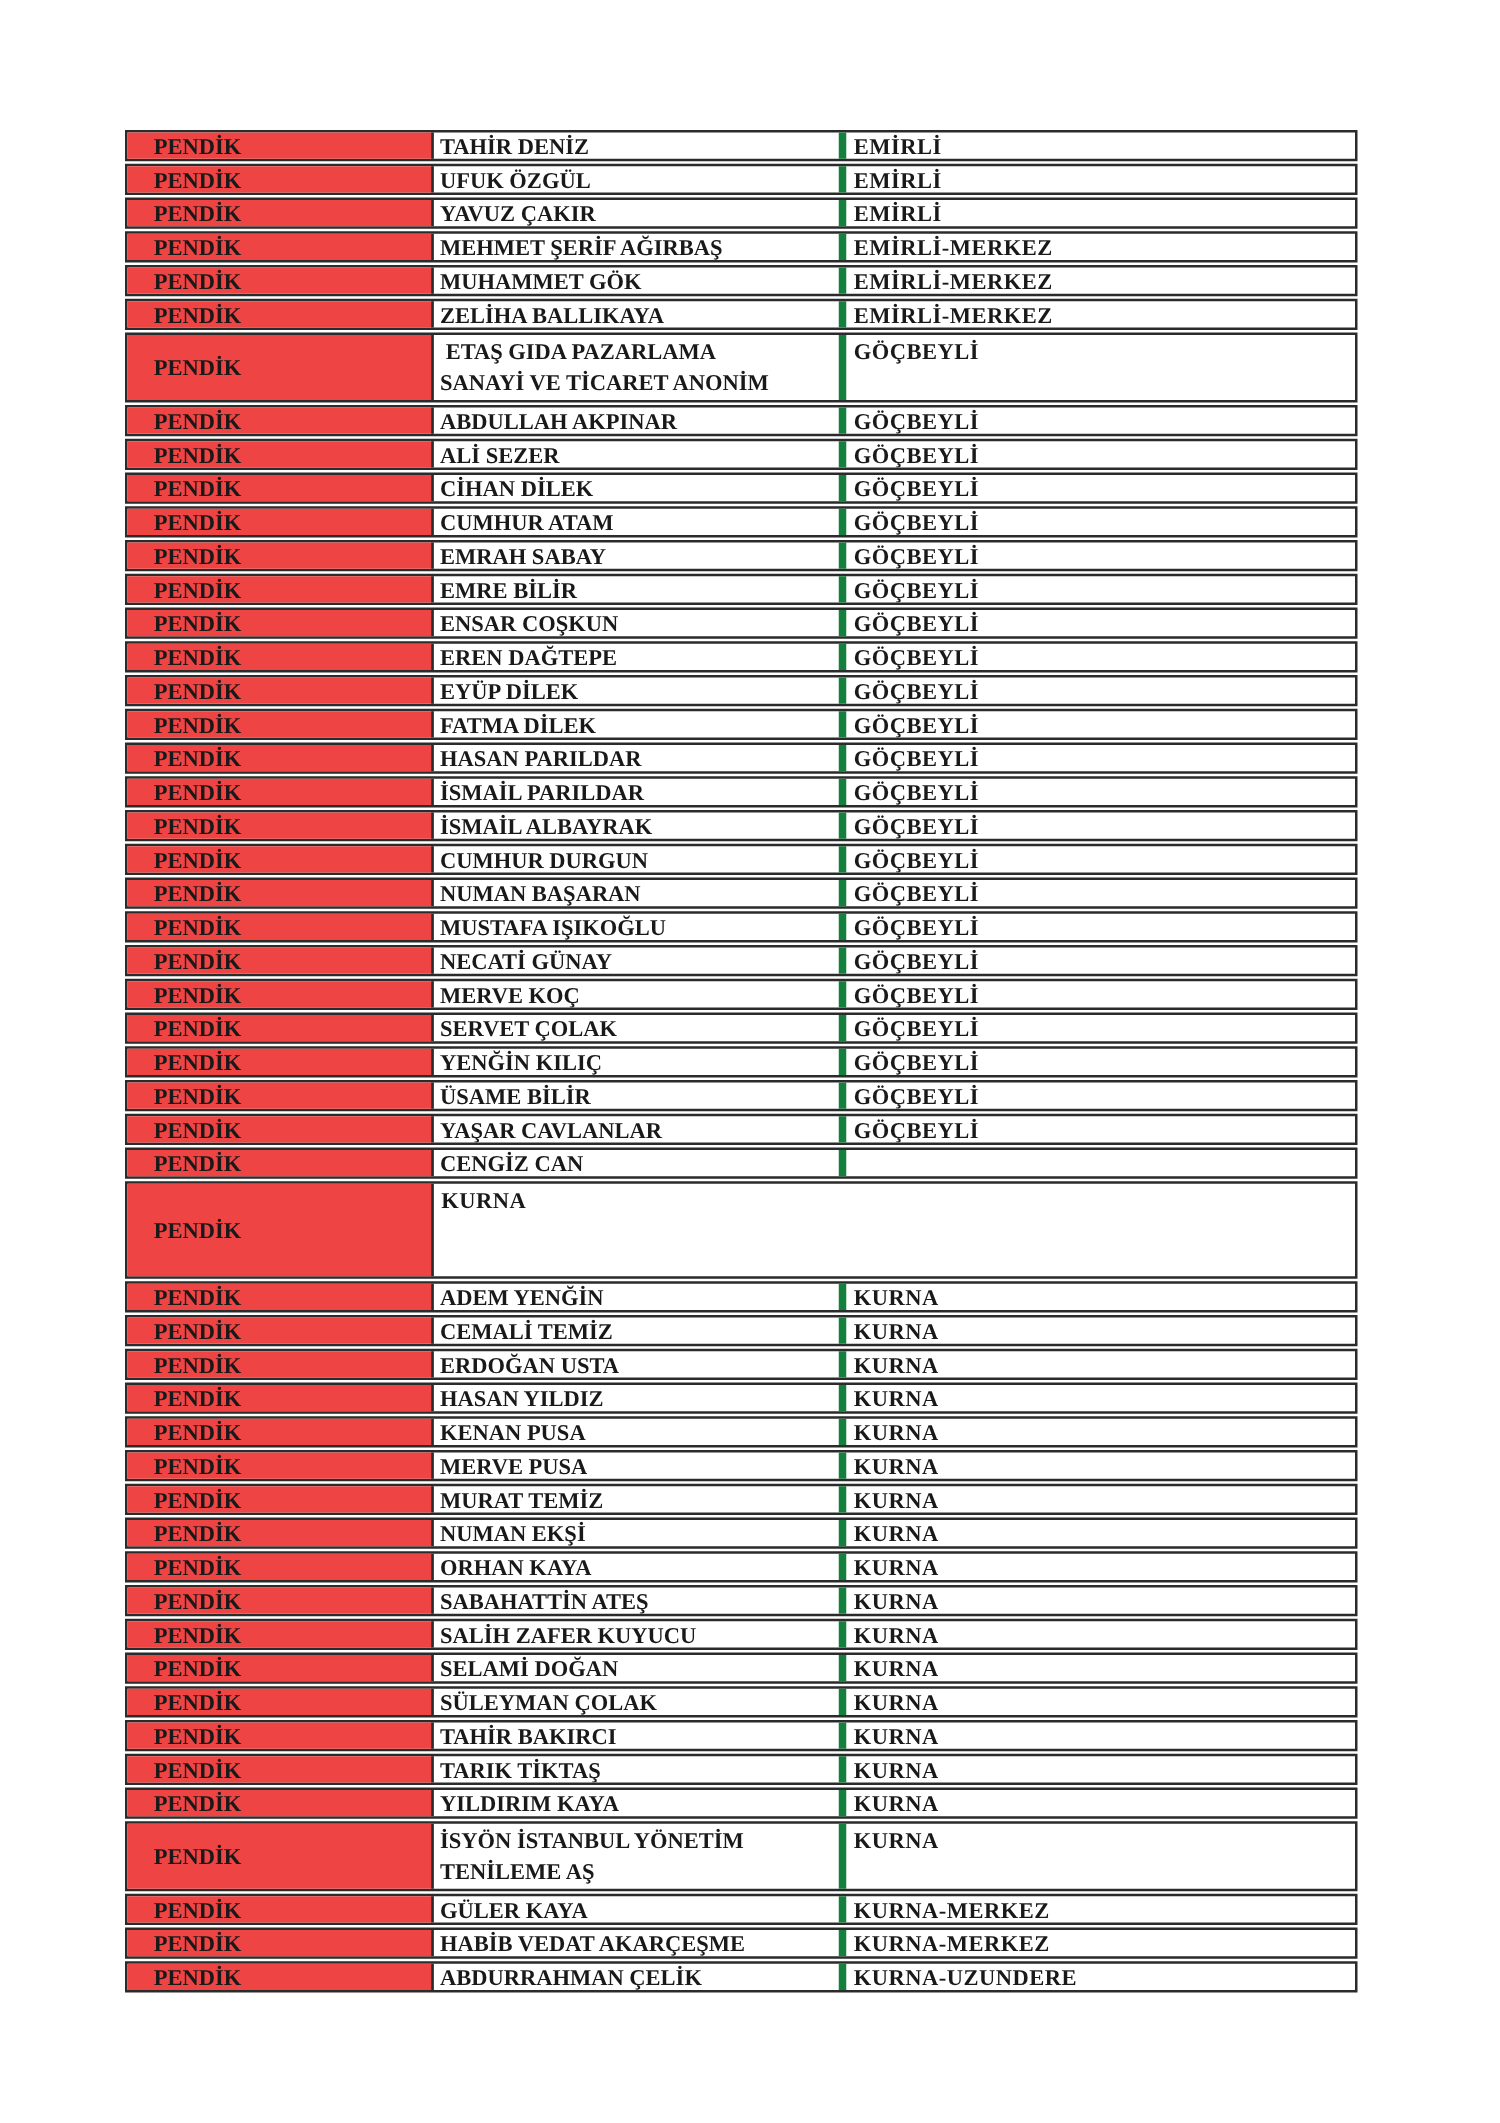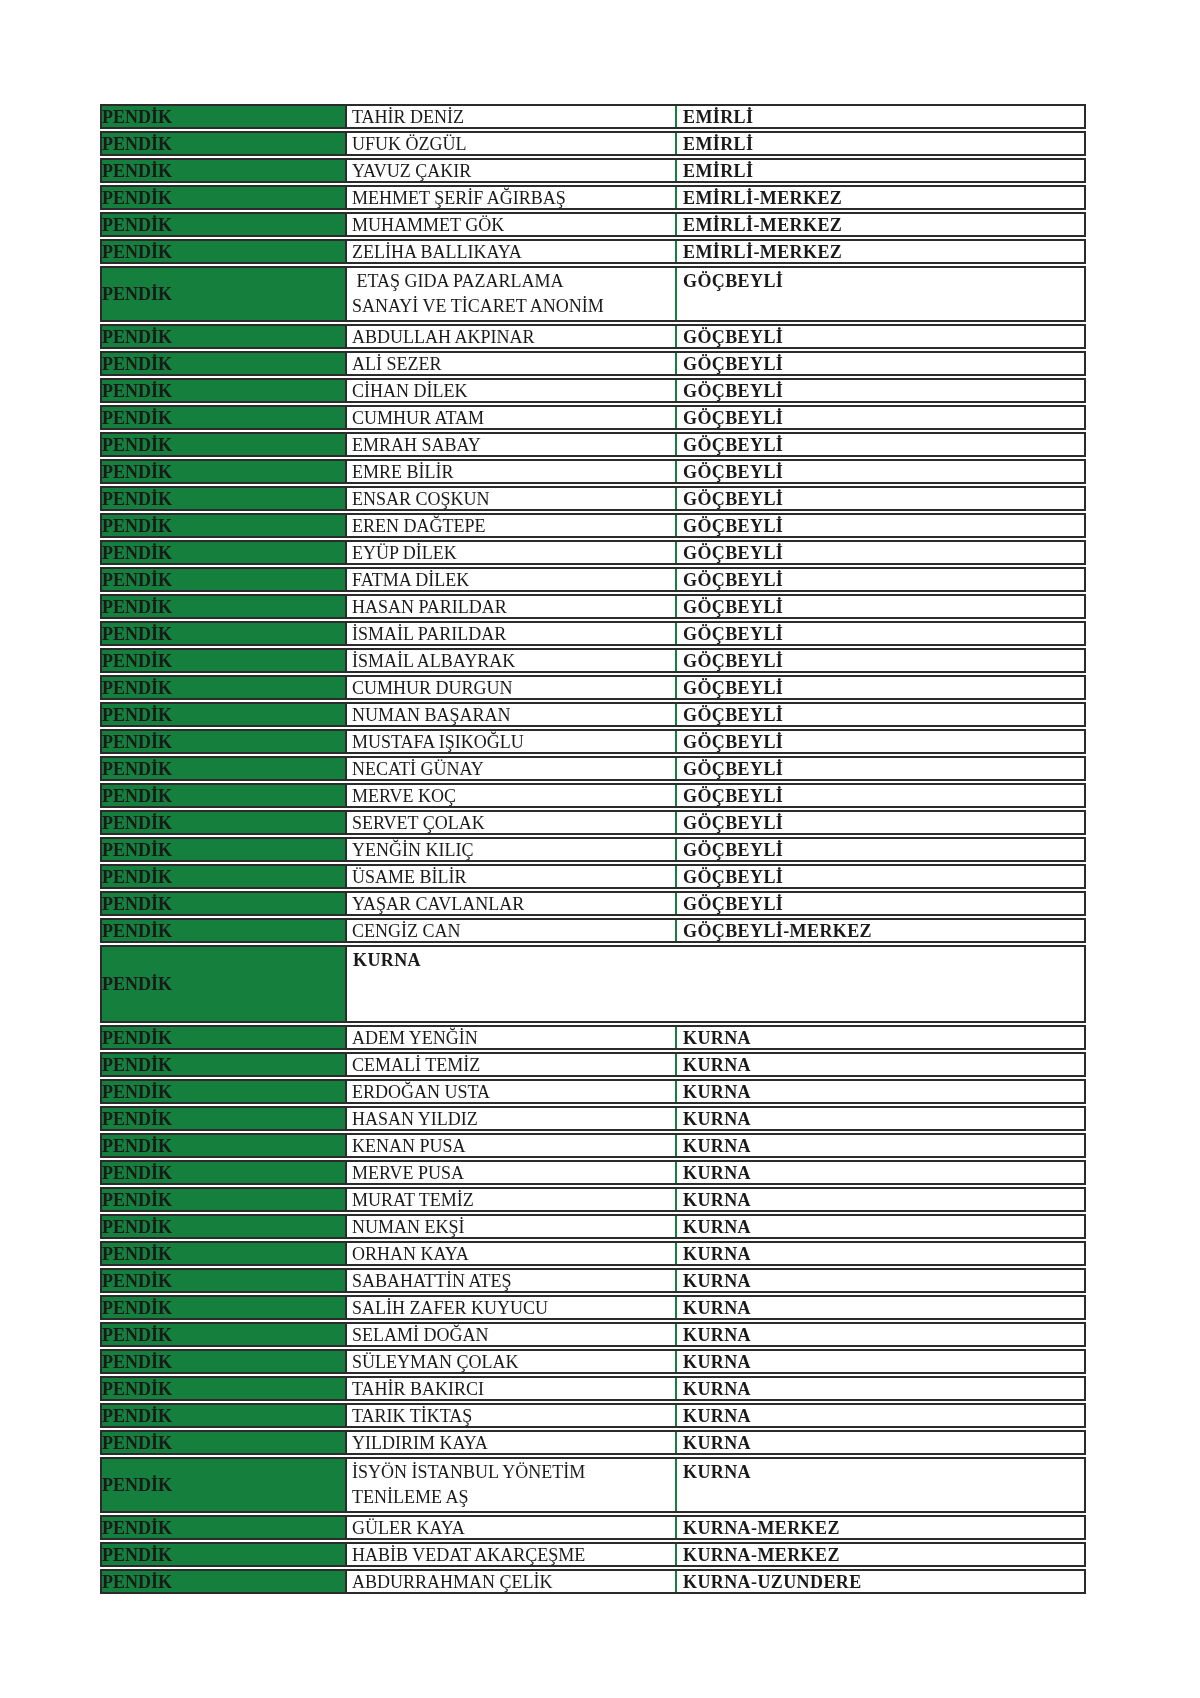--- a/index.html
+++ b/index.html
@@ -36,30 +36,30 @@
     display: flex;
     align-items: center;
     font-size: 18px;
     color: #191919;
     overflow: hidden;
     line-height: 20px;
   }
   .district {
     width: 245px;
     flex: 0 0 245px;
-    background: #15803d;
+    background: #ef4444;
     border-right: 2px solid #2b2b2b;
     font-weight: bold;
-    padding-left: 0;
+    padding-left: 21px;
   }
   .name {
     width: 330px;
     flex: 0 0 330px;
-    border-right: 2px solid #15803d;
-    font-weight: normal;
+    border-right: 6px solid #15803d;
+    font-weight: bold;
     padding-left: 5px;
     white-space: pre-wrap;
   }
   .location {
     flex: 1 1 auto;
     padding-left: 6px;
     letter-spacing: 0.4px;
     font-weight: bold;
   }
   .lines2 .name, .lines3 .name,
@@ -216,21 +216,20 @@
         <div class="cell location">GÖÇBEYLİ</div>
       </div>
       <div class="row">
         <div class="cell district">PENDİK</div>
         <div class="cell name">YAŞAR CAVLANLAR</div>
         <div class="cell location">GÖÇBEYLİ</div>
       </div>
       <div class="row">
         <div class="cell district">PENDİK</div>
         <div class="cell name">CENGİZ CAN</div>
-        <div class="cell location">GÖÇBEYLİ-MERKEZ</div>
       </div>
       <div class="row lines3">
         <div class="cell district">PENDİK</div>
         <div class="cell location">KURNA</div>
       </div>
       <div class="row">
         <div class="cell district">PENDİK</div>
         <div class="cell name">ADEM YENĞİN</div>
         <div class="cell location">KURNA</div>
       </div>

